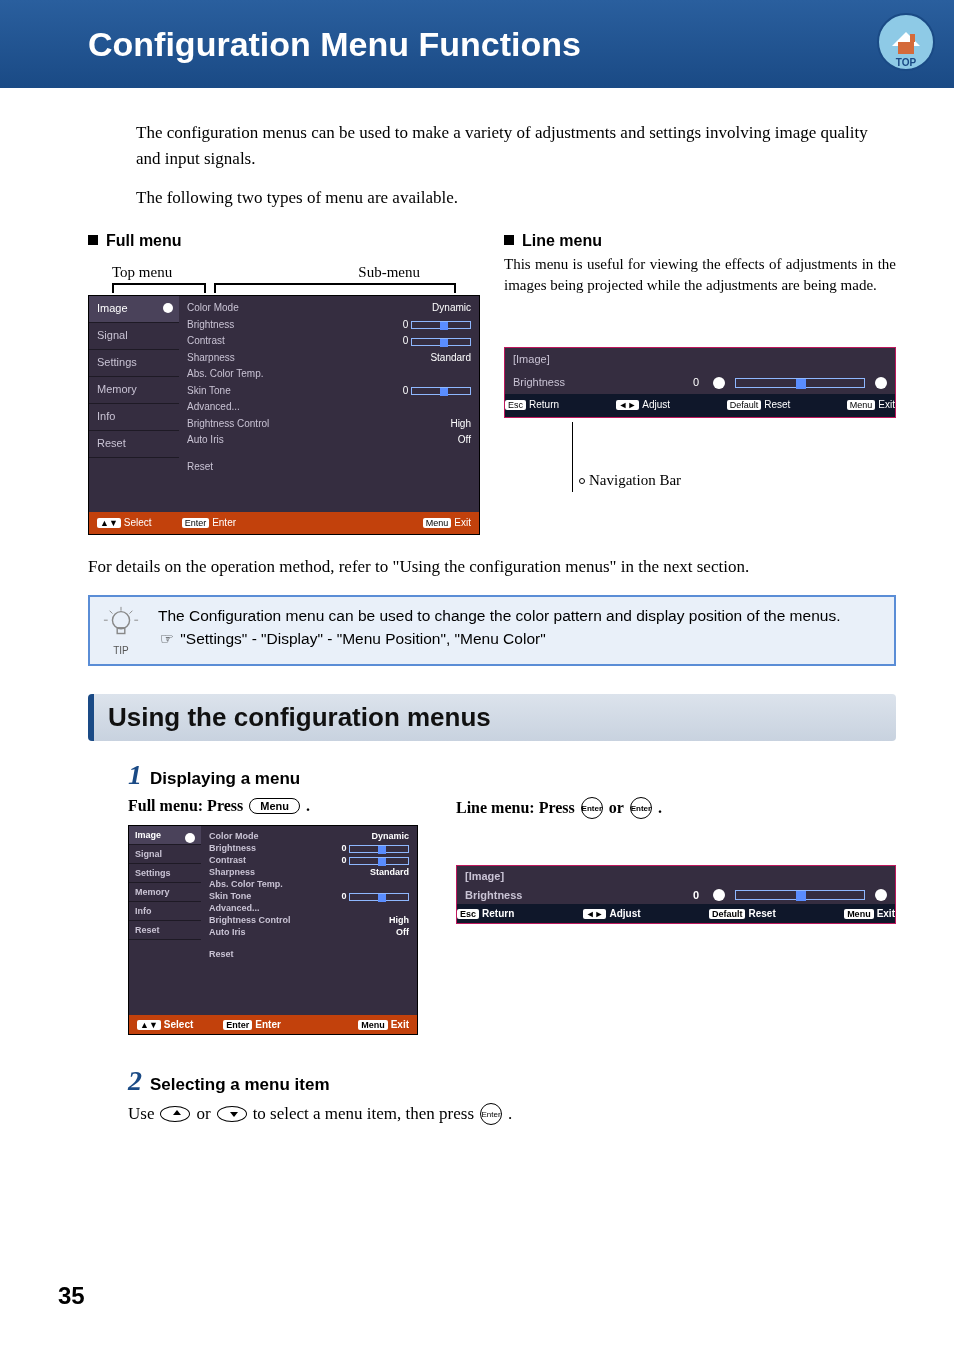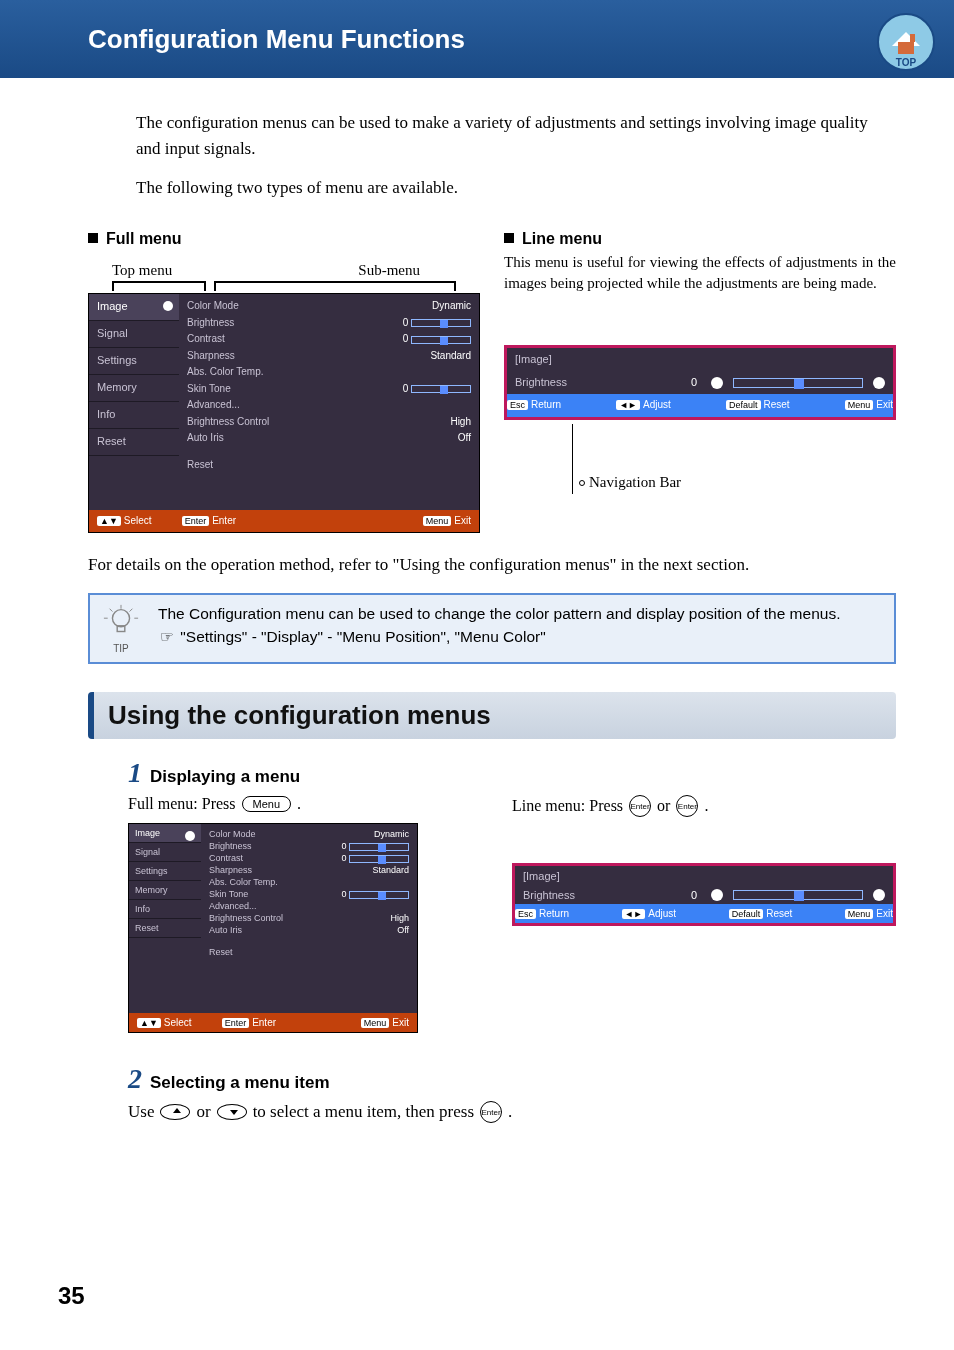--- a/index.html
+++ b/index.html
@@ -1,25 +1,25 @@
 <!DOCTYPE html>
 <html><head>
 <meta charset="utf-8">
 <style>
   * { box-sizing: border-box; margin: 0; padding: 0; }
   body { width: 954px; height: 1350px; background: #fff; font-family: "Times New Roman", serif; color: #000; position: relative; }
 
-  .header-bar { background: linear-gradient(#2a5f9e 0%, #1a4a85 100%); color: #fff; padding: 10px 0 10px 88px; font-family: Arial, sans-serif; font-weight: bold; font-size: 26px; height: 78px; display:flex; align-items:center;}
+  .header-bar { background: linear-gradient(#2a5f9e 0%, #1a4a85 100%); color: #fff; padding: 10px 0 10px 88px; font-family: Arial, sans-serif; font-weight: bold; font-size: 34px; height: 88px; display:flex; align-items:center;}
   .top-badge { position: absolute; right: 18px; top: 12px; width: 60px; height: 60px; }
   .top-badge svg { width:100%; height:100%; }
 
   .body-pad { padding: 32px 58px 0 88px; }
   .intro p { font-size: 17px; line-height: 1.5; margin-bottom: 14px; margin-left: 48px; }
 
-  .two-col { display: flex; gap: 24px; margin-top: 26px; }
+  .two-col { display: flex; gap: 24px; margin-top: 18px; }
   .col { flex: 1; font-size: 15px; line-height: 1.45; }
   .col-head { font-family: Arial, sans-serif; font-weight: bold; font-size: 16px; margin-bottom: 2px; display:flex; align-items:center; gap:8px;}
   .sq { width:10px; height:10px; background:#000; display:inline-block;}
   .col-desc { text-align: justify; }
 
   .labels-row { display:flex; justify-content:space-between; font-size:15px; margin-top:10px; padding:0 60px 0 24px;}
   .bracket-row { display:flex; padding:0 24px; }
   .bracket-row .b { border-top:2px solid #000; height:10px;}
   .bracket-row .b1 { width:94px; border-left:2px solid #000; border-right:2px solid #000; margin-left:0;}
   .bracket-row .b2 { flex:1; border-left:2px solid #000; border-right:2px solid #000; margin-left:8px;}
@@ -33,29 +33,29 @@
   .sf-item.sel { background:#4a425a; color:#fff; position:relative;}
   .sf-item.sel::after{content:"";position:absolute;right:6px;top:7px;width:10px;height:10px;border-radius:50%;background:#fff;}
   .sf-sub { flex:1; padding:4px 8px; }
   .sf-sub-row { display:flex; justify-content:space-between; padding:1px 0; font-size:10px;}
   .sf-sub-row .sval { color:#fff; }
   .slider { display:inline-block; width:60px; height:8px; border:1px solid #8fb8ff; position:relative; vertical-align:middle;}
   .slider::after{content:"";position:absolute;left:28px;top:0;width:8px;height:8px;background:#5a8dff;}
   .sf-foot { position:absolute; bottom:0; left:0; right:0; background:#c2410c; color:#fff; font-size:10px; padding:4px 8px; display:flex; gap:30px;}
   .sf-foot span.tag{background:#fff;color:#000;border-radius:2px;padding:0 3px;margin-right:3px;font-size:9px;}
 
-  .shot-line { background:#352d40; border:3px solid #be185d; font-family:Arial,sans-serif; color:#c9c3d4; margin-top:50px;}
+  .shot-line { background:#352d40; border:1px solid #be185d; font-family:Arial,sans-serif; color:#c9c3d4; margin-top:50px;}
   .shot-line.small2 { margin-top:18px;}
   .sl-head { font-size:11px; padding:4px 8px;}
   .sl-row { display:flex; align-items:center; padding:3px 8px; gap:10px; font-size:11px;}
   .sl-val { color:#fff; margin-left:auto; margin-right:4px;}
   .sl-arrow { width:12px;height:12px;border-radius:50%;background:#fff;display:inline-block;}
   .sl-bar { flex:0 0 130px; height:10px; border:1px solid #8fb8ff; position:relative;}
   .sl-bar::after{content:"";position:absolute;left:60px;top:0;width:10px;height:10px;background:#5a8dff;}
-  .sl-foot { background:#3b82f6; color:#fff; font-size:10px; padding:4px 0; display:flex; justify-content:space-between;}
+  .sl-foot { background:#0f172a; color:#fff; font-size:10px; padding:4px 0; display:flex; justify-content:space-between;}
   .sl-foot span.tag{background:#fff;color:#000;border-radius:2px;padding:0 3px;margin-right:3px;font-size:9px;}
 
   .navbar-call { display:flex; align-items:flex-end; gap:6px; margin-top:4px;}
   .navbar-call .line { width:1px; height:70px; background:#000; margin-left:68px;}
   .navbar-call .lbl { font-size:15px; margin-bottom:0;}
   .o-dot{width:6px;height:6px;border:1px solid #000;border-radius:50%;display:inline-block;vertical-align:middle;margin-right:4px;}
 
   .after-shots { margin-top: 22px; }
   .after-shots p { font-size: 17px; }
 
@@ -64,21 +64,21 @@
   .tip-icon svg { width:38px; height:38px;}
   .tip-text { font-family: Arial, sans-serif; font-size:15.5px; line-height:1.45;}
   .hand-icon { display:inline-block; width:18px; text-align:center;}
 
   .section-head { background:linear-gradient(#dce3ec,#c8d2df); border-left:6px solid #1a4a85; border-radius:4px; padding:8px 14px; font-family:Arial,sans-serif; font-weight:bold; font-size:26px; color:#111; margin-bottom:18px;}
 
   .step { margin-left:40px; margin-bottom:18px;}
   .step-head { font-family:Arial,sans-serif; font-weight:bold; font-size:17px; display:flex; align-items:baseline; gap:8px;}
   .step-num { font-size:28px; color:#1a4a85; font-style:italic; font-family:"Times New Roman",serif; font-weight:bold;}
   .step-body { margin-top:6px;}
-  .step-cols { display:flex; gap:84px; align-items:flex-start;}
+  .step-cols { display:flex; gap:28px; align-items:flex-start;font-weight:bold;}
   .press-line { font-size:16px; display:flex; align-items:center; gap:6px; flex-wrap:wrap;}
   .key-oval { display:inline-flex; align-items:center; justify-content:center; border:1px solid #000; border-radius:12px; padding:1px 10px; font-size:11px; font-family:Arial,sans-serif;}
   .key-round { display:inline-flex; align-items:center; justify-content:center; border:1px solid #000; border-radius:50%; width:22px; height:22px; font-size:8px; font-family:Arial,sans-serif;}
   .key-lens { display:inline-block; width:30px; height:16px; border:1px solid #000; border-radius:50%/50%; position:relative;}
   .key-lens.up::after{content:"";position:absolute;left:12px;top:3px;border-left:4px solid transparent;border-right:4px solid transparent;border-bottom:5px solid #000;}
   .key-lens.down::after{content:"";position:absolute;left:12px;top:5px;border-left:4px solid transparent;border-right:4px solid transparent;border-top:5px solid #000;}
 
   .page-num { position:absolute; bottom:40px; left:58px; font-family:Arial,sans-serif; font-weight:bold; font-size:24px;}
 </style>
 </head>

